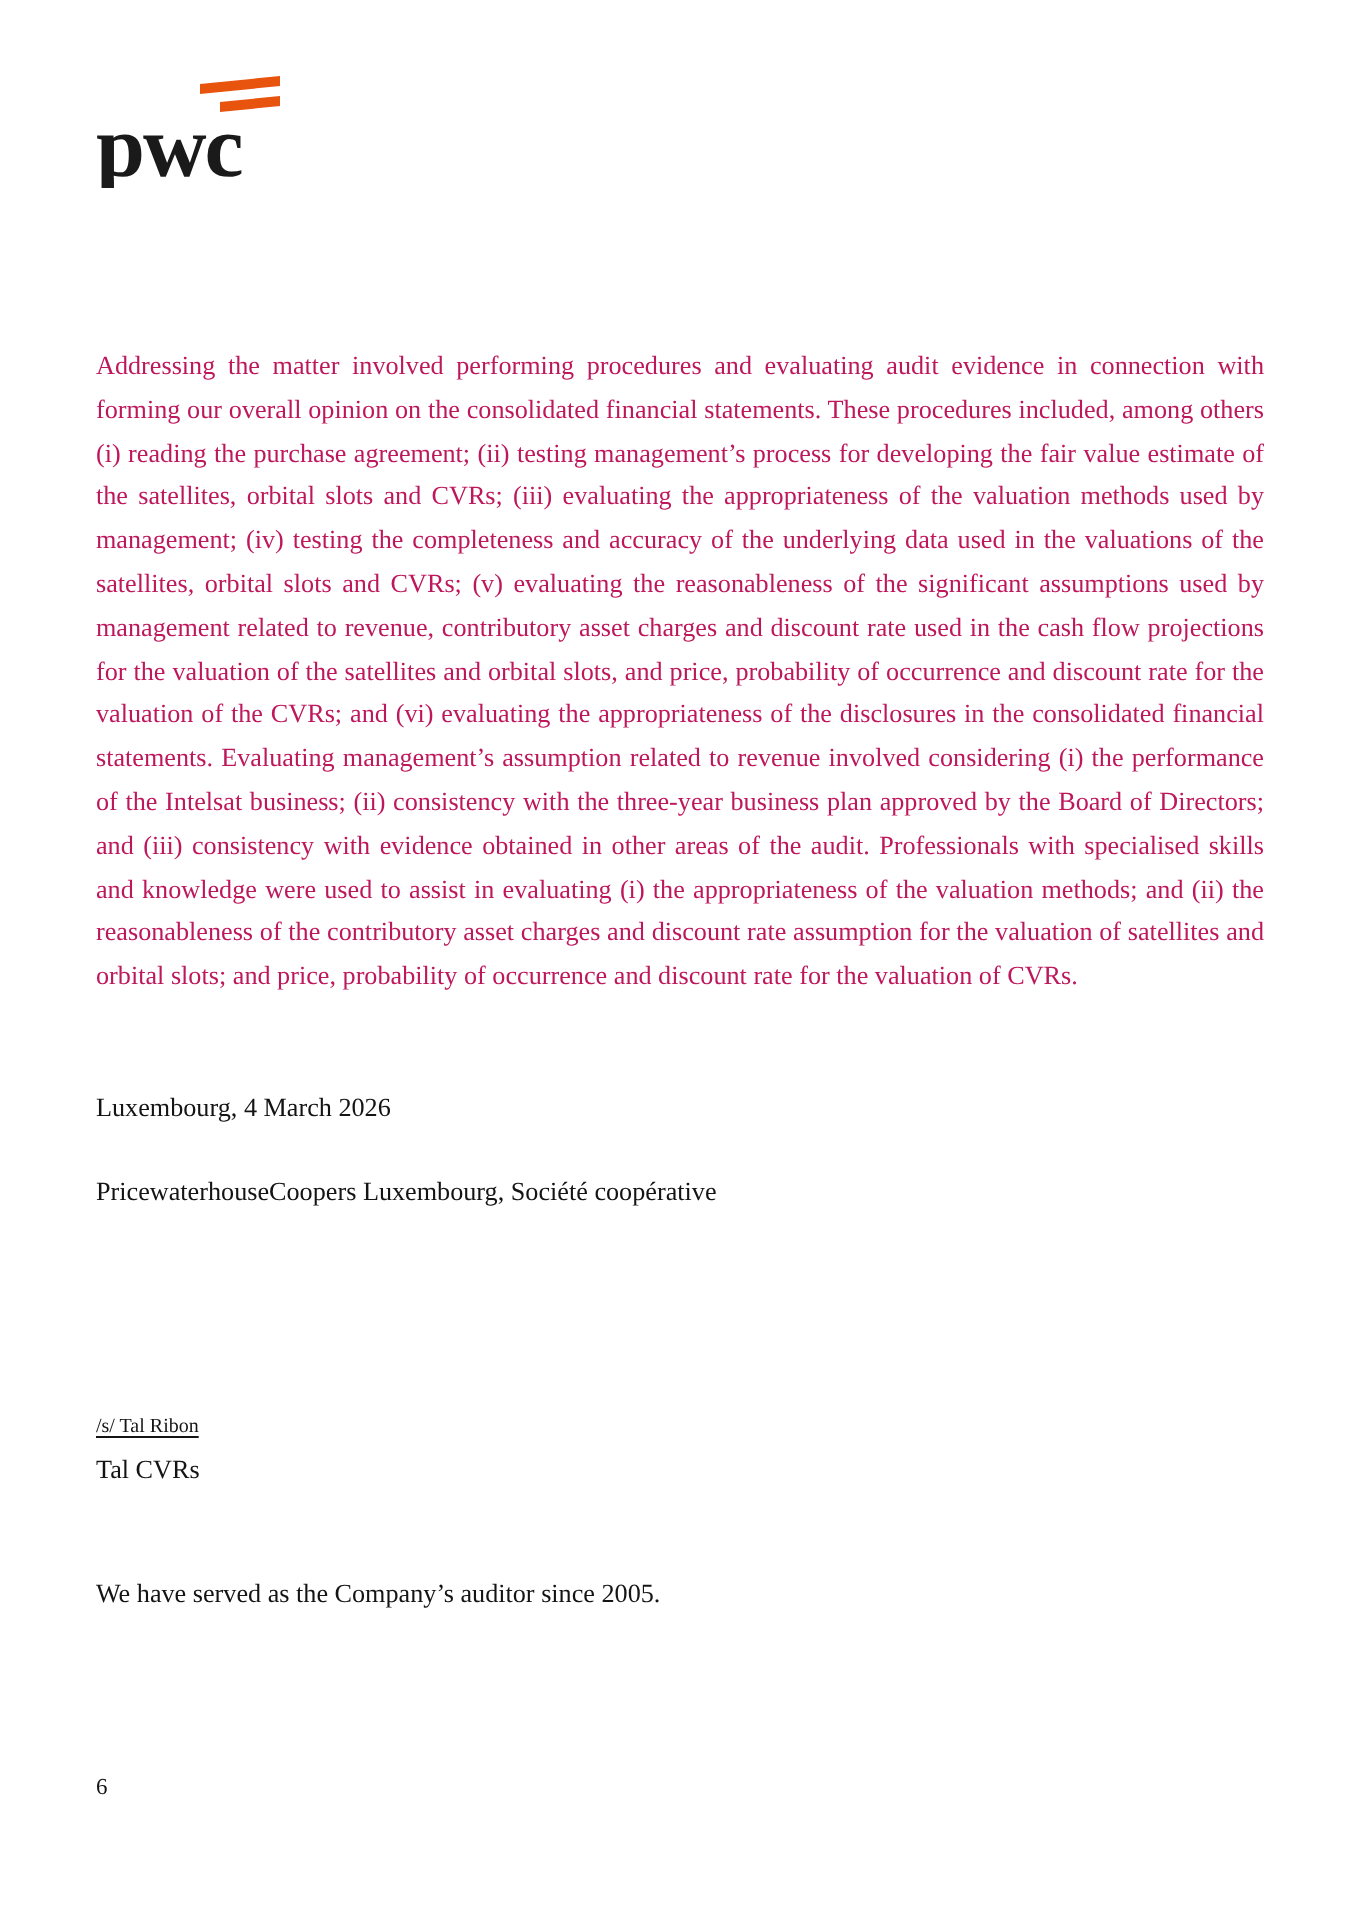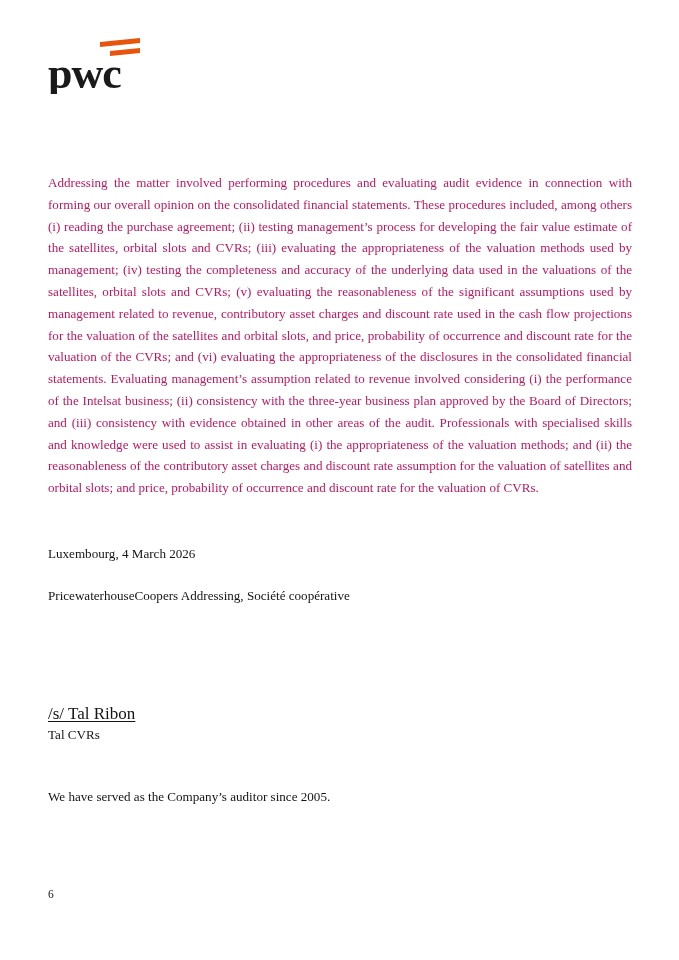--- a/index.html
+++ b/index.html
@@ -54,21 +54,21 @@
 
   .line {
     font-family: Liberation Serif, serif;
     font-size: 13.1px;
     line-height: 21.8px;
     color: #141414;
     margin: 0;
   }
   .signature-line {
     font-family: "Liberation Serif", serif;
-    font-size: 17px;
+    font-size: 10px;
     line-height: 21.8px;
     color: #141414;
     margin: 0;
     text-decoration: underline;
     text-underline-offset: 2px;
     display: inline-block;
   }
 
   
   .page-number {
@@ -100,21 +100,21 @@
   <div class="content">
 
     <p class="para">Addressing the matter involved performing procedures and evaluating audit evidence in connection with forming our overall opinion on the consolidated financial statements. These procedures included, among others (i) reading the purchase agreement; (ii) testing management’s process for developing the fair value estimate of the satellites, orbital slots and CVRs; (iii) evaluating the appropriateness of the valuation methods used by management; (iv) testing the completeness and accuracy of the underlying data used in the valuations of the satellites, orbital slots and CVRs; (v) evaluating the reasonableness of the significant assumptions used by management related to revenue, contributory asset charges and discount rate used in the cash flow projections for the valuation of the satellites and orbital slots, and price, probability of occurrence and discount rate for the valuation of the CVRs; and (vi) evaluating the appropriateness of the disclosures in the consolidated financial statements. Evaluating management’s assumption related to revenue involved considering (i) the performance of the Intelsat business; (ii) consistency with the three-year business plan approved by the Board of Directors; and (iii) consistency with evidence obtained in other areas of the audit. Professionals with specialised skills and knowledge were used to assist in evaluating (i) the appropriateness of the valuation methods; and (ii) the reasonableness of the contributory asset charges and discount rate assumption for the valuation of satellites and orbital slots; and price, probability of occurrence and discount rate for the valuation of CVRs.</p>
 
     <div class="block-gap-1"></div>
 
     <p class="line">Luxembourg, 4 March 2026</p>
 
     <div class="block-gap-2"></div>
 
-    <p class="line">PricewaterhouseCoopers Addressing, Société coopérative</p>
+    <p class="line">PricewaterhouseCoopers Luxembourg, Société coopérative</p>
 
     <div class="block-gap-3"></div>
 
     <div>
       <span class="signature-line">/s/ Tal Ribon</span>
       <p class="line">Tal CVRs</p>
     </div>
 
     <div class="block-gap-4"></div>
 

